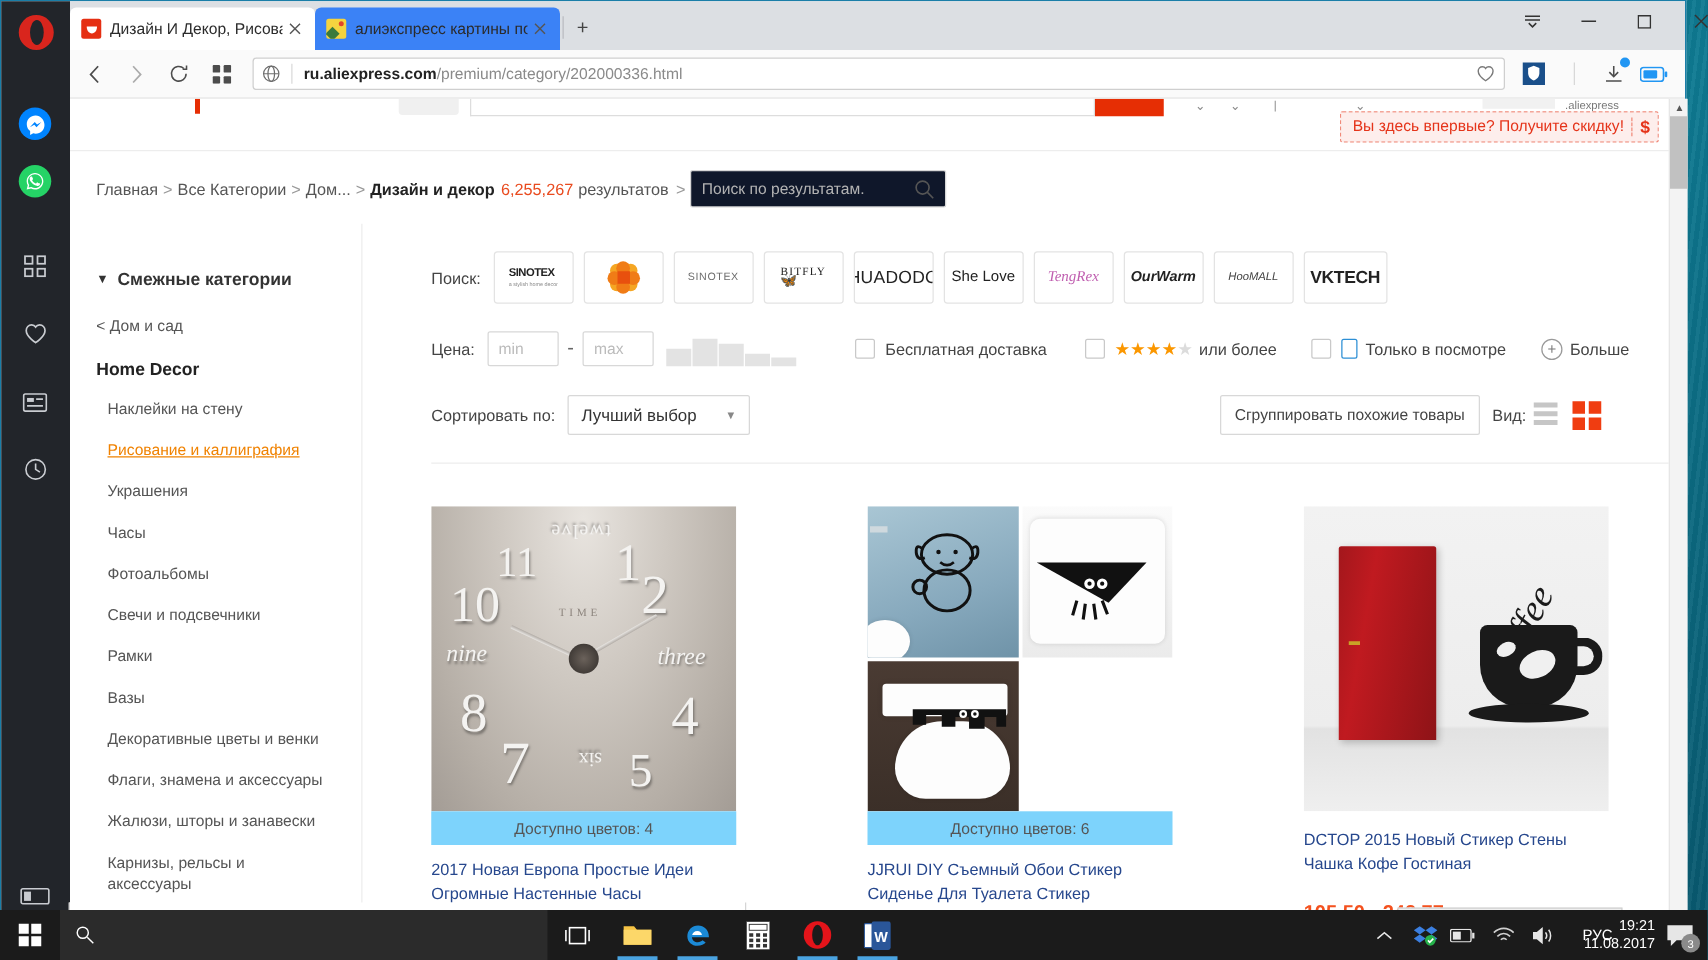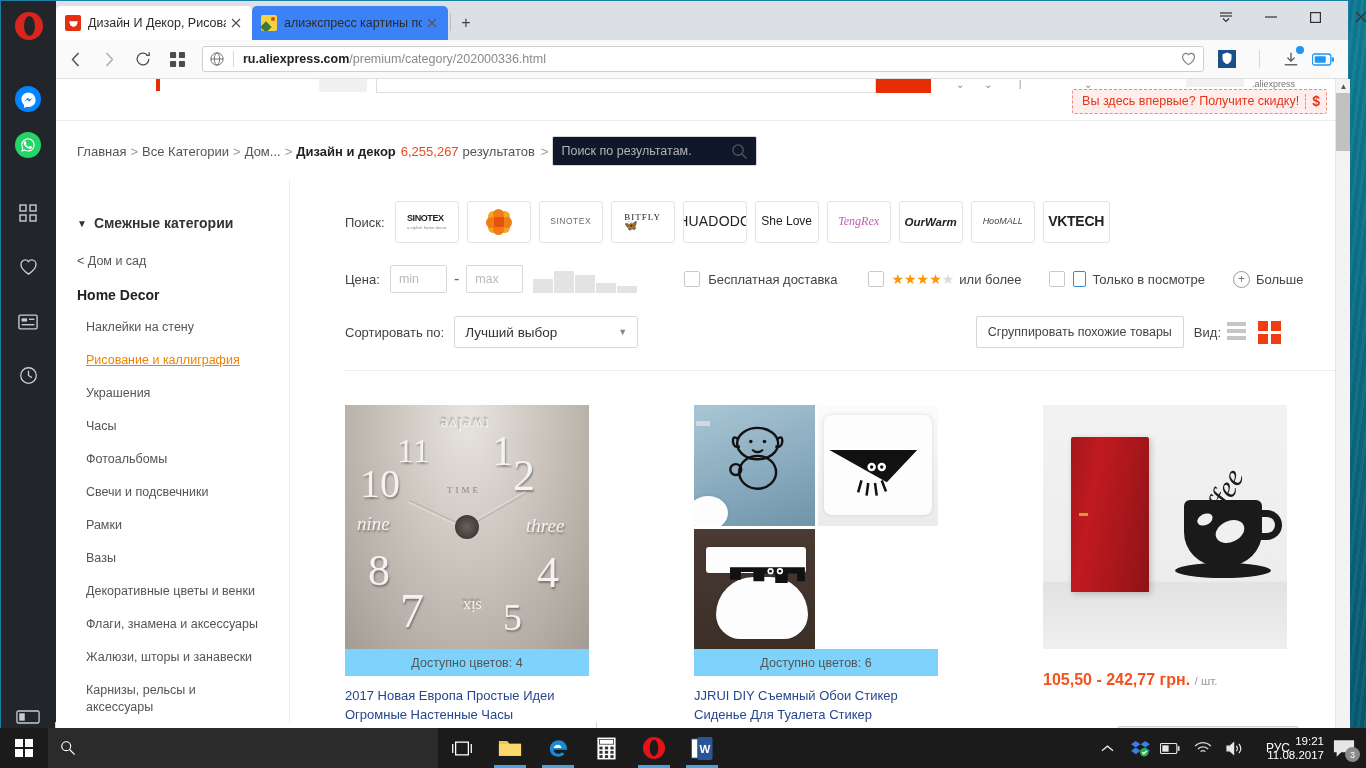--- a/index.html
+++ b/index.html
@@ -194,21 +194,21 @@
   .chk {
     width: 16px; height: 16px; border:1px solid #c9c9c9; border-radius:2px; background:#fff;
     margin-right: 8px; flex: 0 0 auto;
   }
   .fopt { display:flex; align-items:center; font-size:13px; color:#444; }
   .stars { color:#fb9700; font-size:14px; letter-spacing:0px; }
   .stars .dim { color:#dcdcdc; }
   .mob-ic { width:13px; height:16px; border:1.5px solid #2d8fd5; border-radius:2px; margin-right:6px; }
   .more-ic { width:17px;height:17px;border:1.3px solid #9a9a9a;border-radius:50%; display:flex;align-items:center;justify-content:center;font-size:12px;color:#7a7a7a; margin-right:6px; line-height:1;}
   #sortsel {
-    width: 184px; height: 32px; border:1px solid #d8d8d8; border-radius:2px; background:#fff;
+    width: 146px; height: 32px; border:1px solid #d8d8d8; border-radius:2px; background:#fff;
     display:flex; align-items:center; padding: 0 10px; font-size:13.5px; color:#333;
   }
   .sel-caret { margin-left:auto; color:#888; font-size:9px;}
   #groupbtn {
     height: 32px; border:1px solid #d8d8d8; border-radius:2px; background:#fff;
     display:flex; align-items:center; padding: 0 11px; font-size:12.5px; color:#444;
   }
   .view-list i { display:block; height:4px; background:#c6c6c6; width:19px; margin-bottom:3px; }
   .grid-ic { display:grid; grid-template-columns: 10px 10px; grid-gap:3px;}
   .grid-ic i { display:block; width:10px;height:10px; background:#f03d11;}
@@ -741,20 +741,21 @@
                 <span class="knob"></span>
               </div>
             <span class="coffeeword">coffee</span>
             <div class="cup">
               <span class="bean" style="left:13px; top:14px; width:16px; height:11px; transform:rotate(-25deg);"></span>
               <span class="bean" style="left:31px; top:21px; width:30px; height:21px; transform:rotate(-25deg);"></span>
             </div>
             <div class="cup-handle"></div>
             <div class="saucer"></div>
           </div>
+          <div class="ptitle" style="margin-top:13px;">DCTOP 2015 Новый Стикер Стены Чашка Кофе Гостиная</div>
           <div class="pprice" style="margin-top:22px;">
             <span>105,50 - 242,77 грн.</span>
             <small>/ шт.</small>
           </div>
 
         </div>
       </div>
 
     </div>
 

